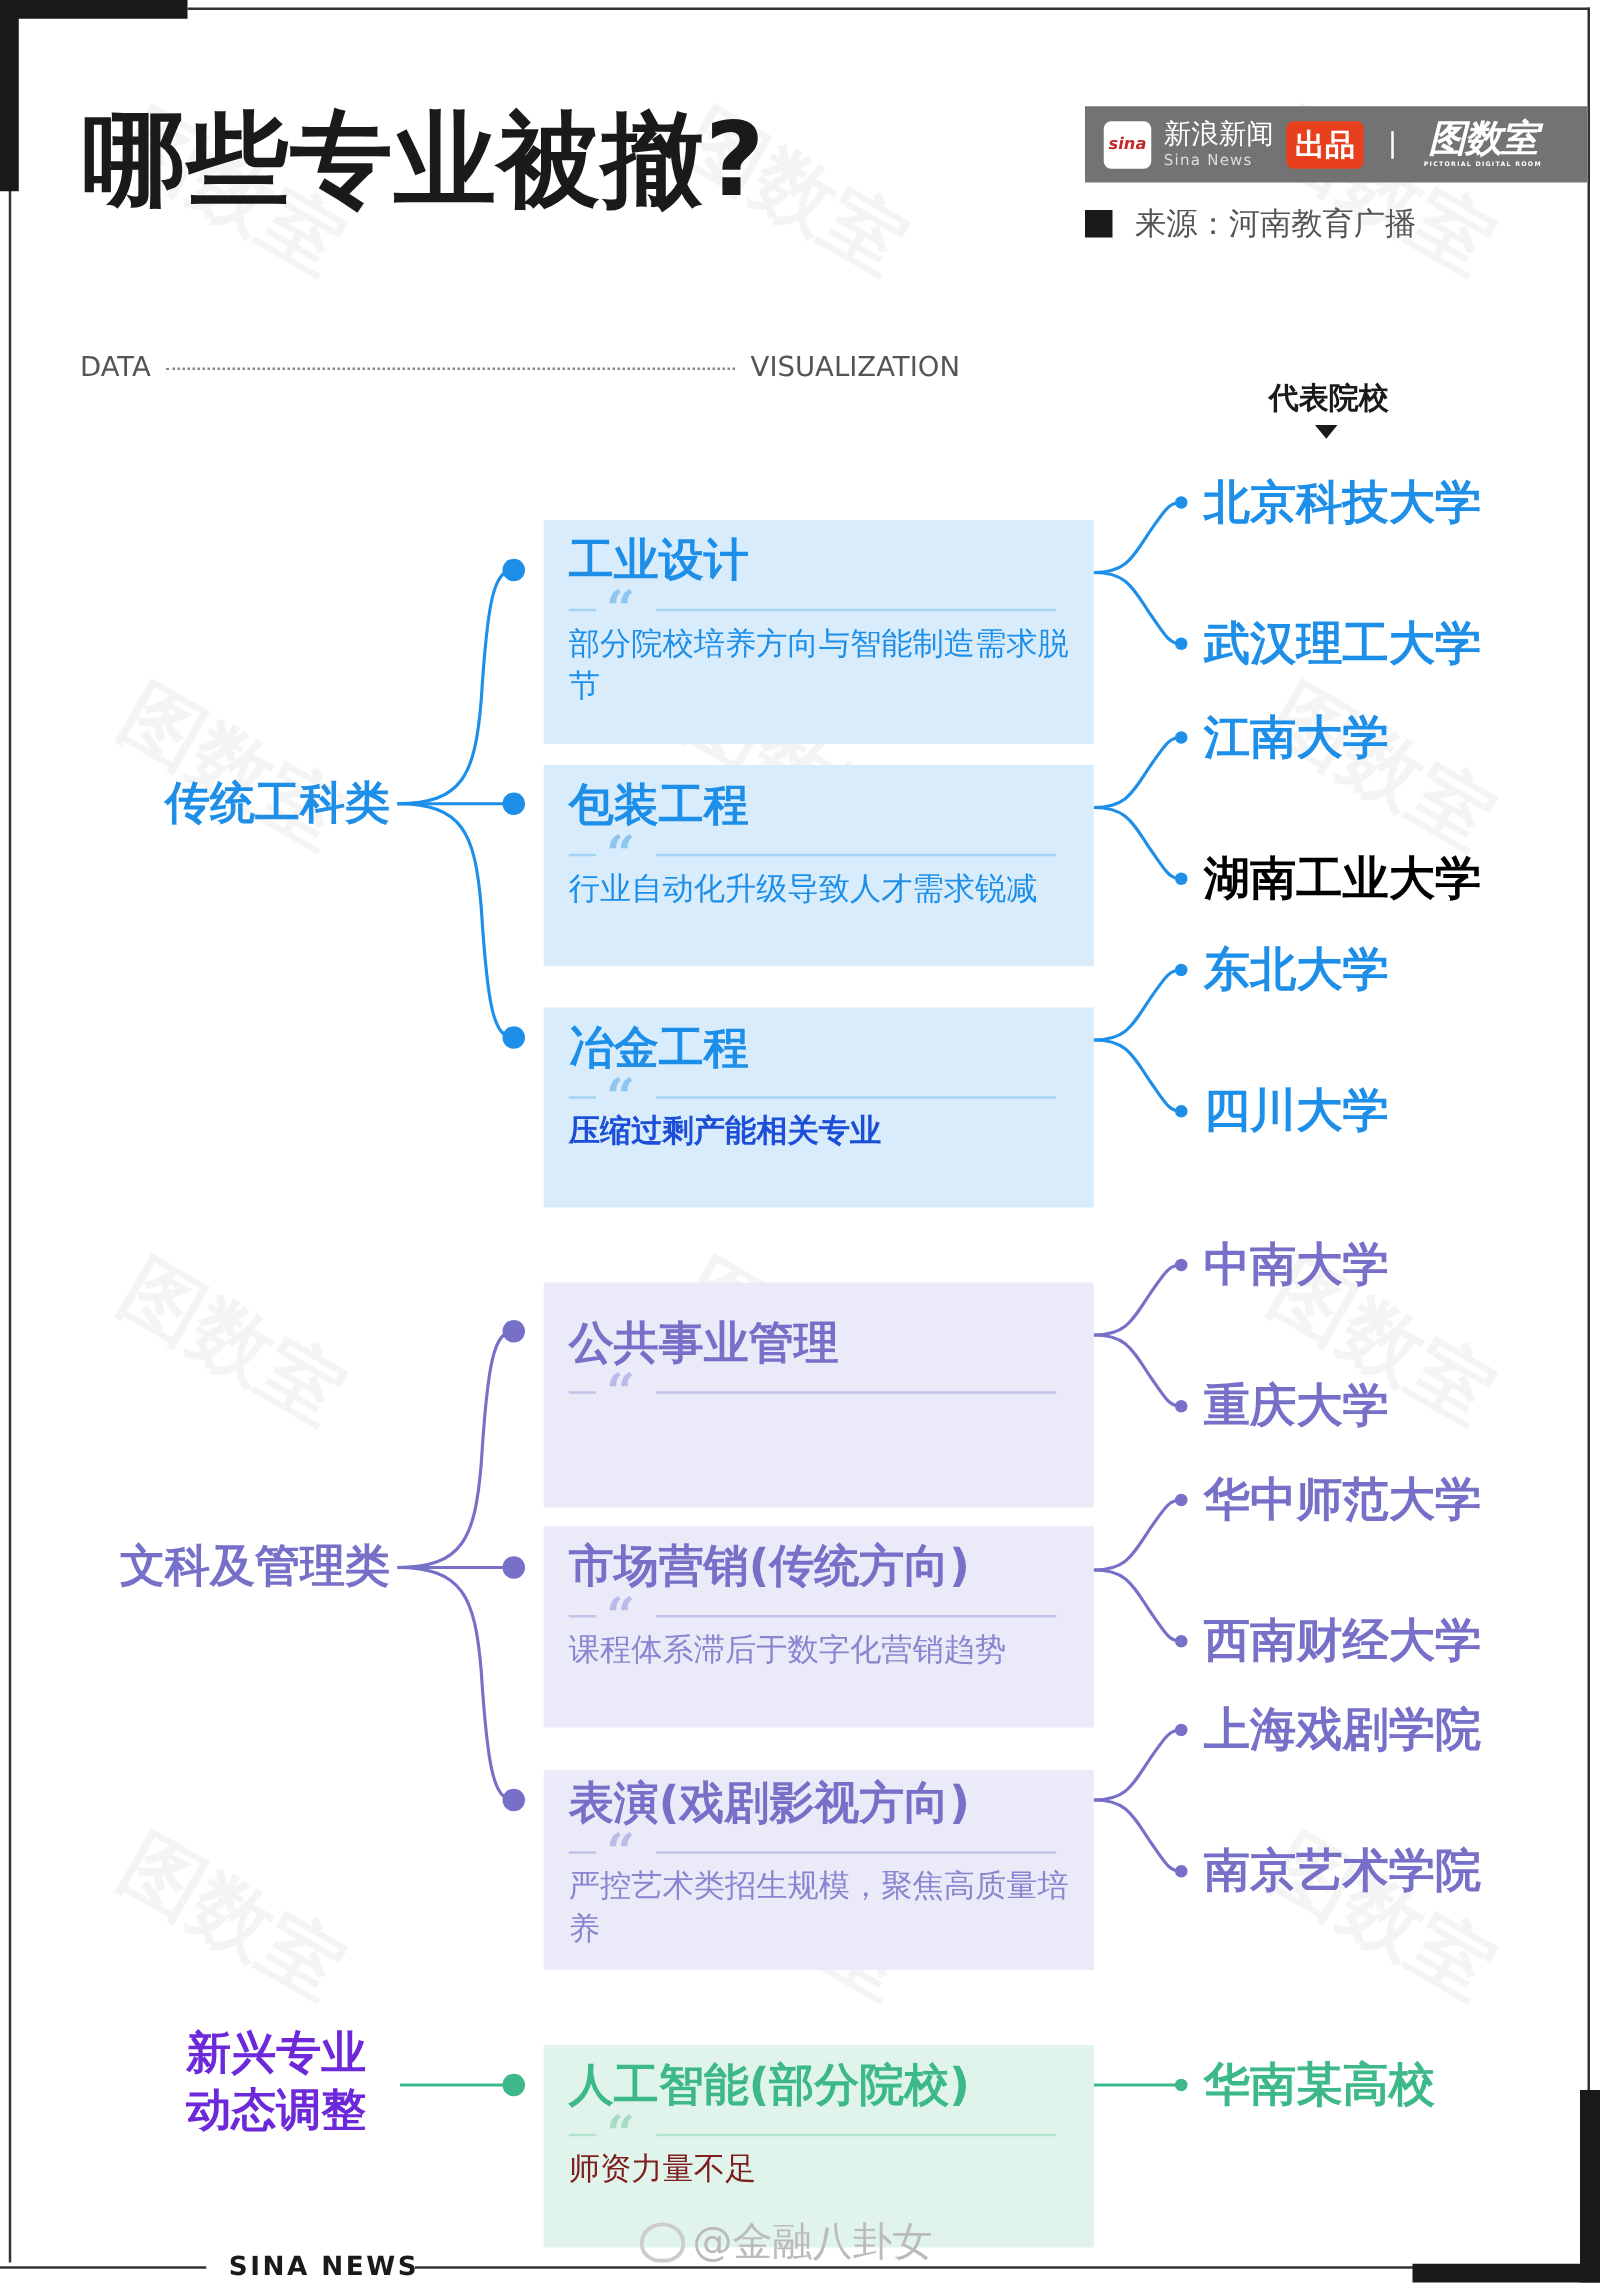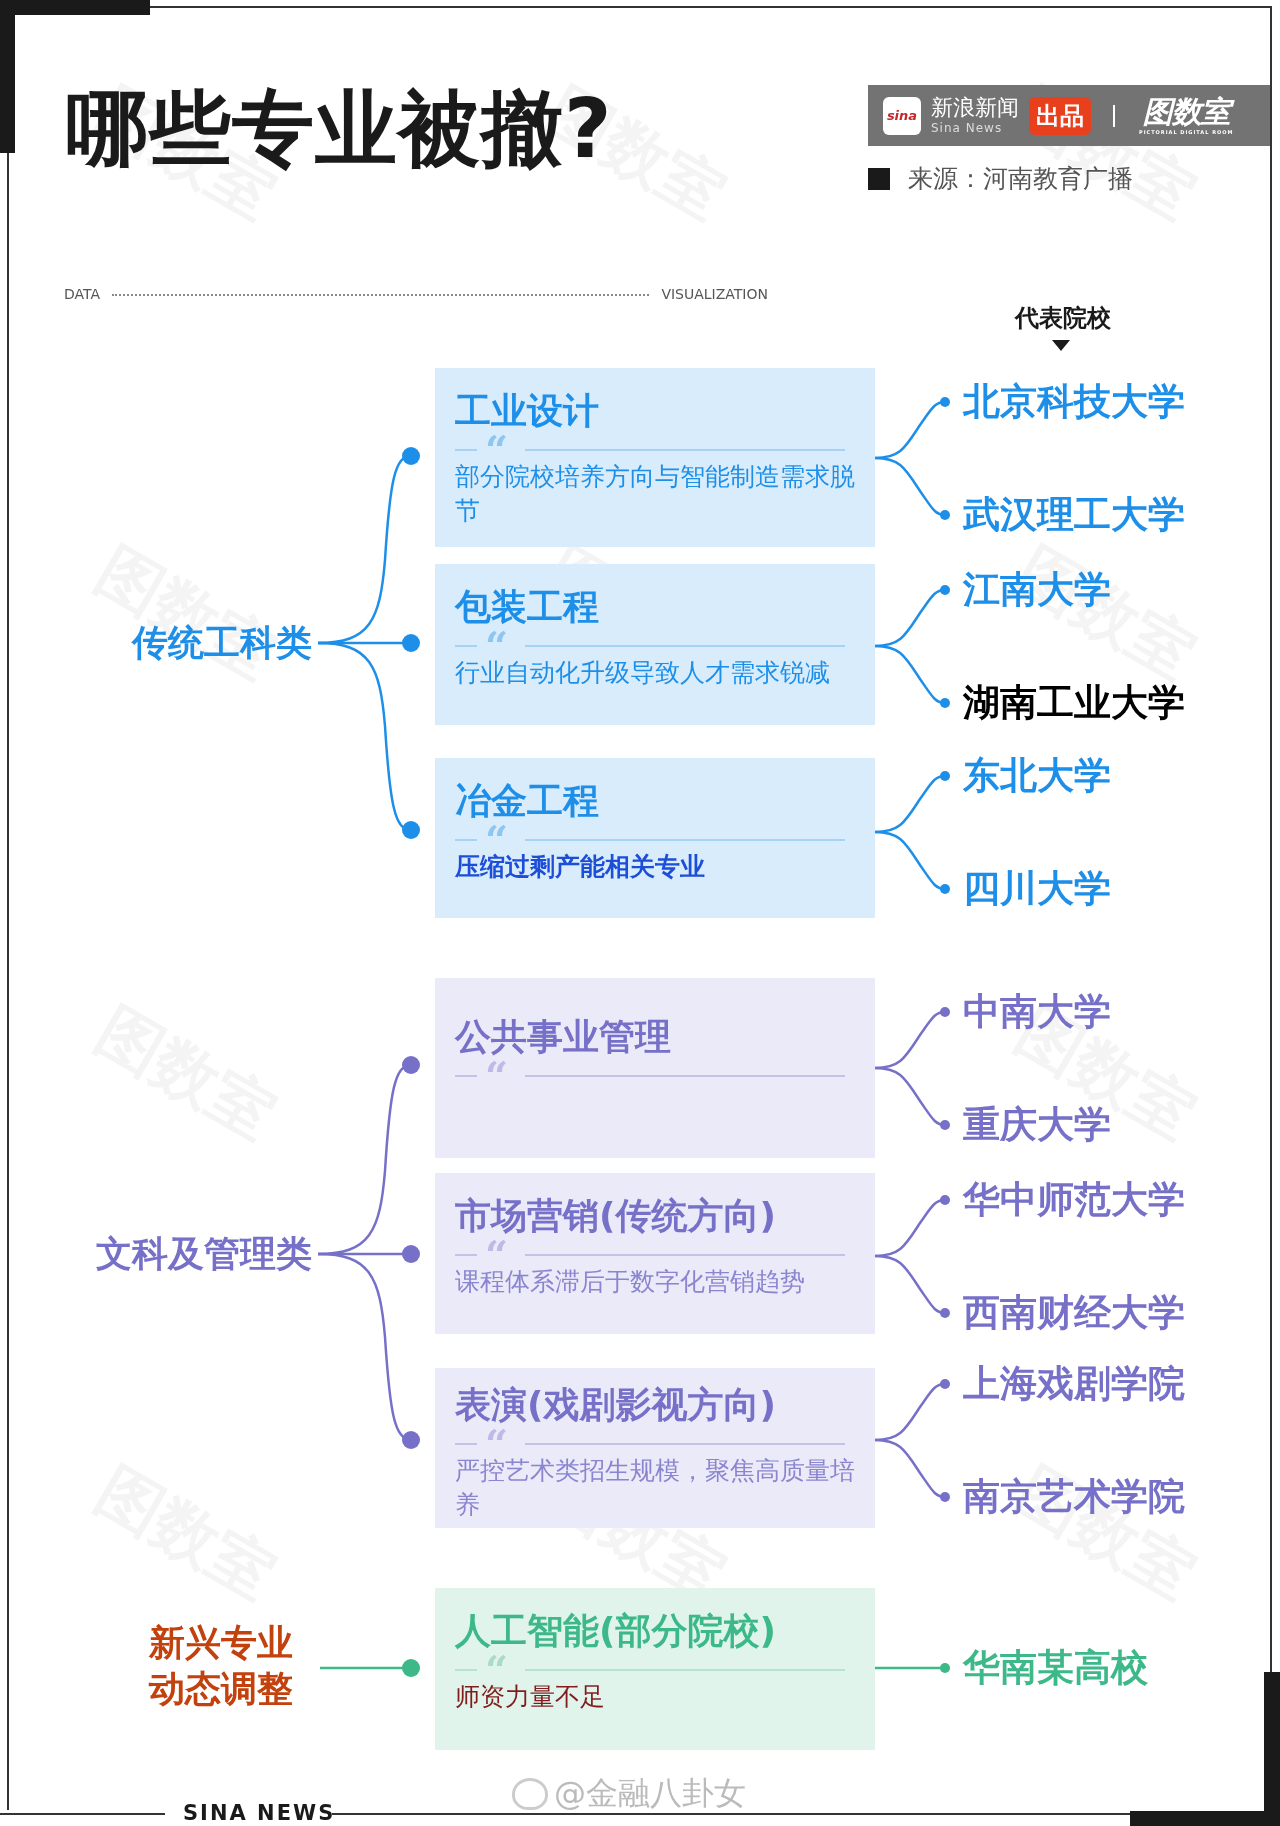--- a/index.html
+++ b/index.html
@@ -10,41 +10,41 @@
   .frame-right{left:1270px;top:6px;width:2px;height:1670px;background:#333;}
   .frame-left{left:7px;top:150px;width:2px;height:1660px;background:#333;}
   .frame-bottom-l{left:0;top:1813px;width:165px;height:2px;background:#333;}
   .frame-bottom-r{left:332px;top:1813px;width:800px;height:2px;background:#333;}
   .bracket-tl-h{left:0;top:0;width:150px;height:15px;background:#1a1a1a;}
   .bracket-tl-v{left:0;top:0;width:15px;height:153px;background:#1a1a1a;}
   .bracket-br-v{left:1264px;top:1672px;width:16px;height:154px;background:#1a1a1a;}
   .bracket-br-h{left:1130px;top:1811px;width:150px;height:15px;background:#1a1a1a;}
 
   .title{left:66px;top:82px;font-size:82px;font-weight:bold;line-height:94px;letter-spacing:1px;color:#1a1a1a;}
-  .dataline{left:64px;top:283px;width:704px;height:22px;font-size:14px;color:#555;display:flex;align-items:center;gap:12px;}
+  .dataline{left:64px;top:283px;width:704px;height:22px;font-size:22px;color:#555;display:flex;align-items:center;gap:12px;}
   .dataline .dots{flex:1;border-bottom:2px dotted #888;height:0;margin-top:2px;}
 
   .banner{left:868px;top:85px;width:402px;height:61px;background:#737373;display:flex;align-items:center;}
   .sina-logo{width:38px;height:38px;background:#fff;border-radius:6px;margin-left:15px;display:flex;align-items:center;justify-content:center;font-size:13px;font-weight:bold;color:#c5282b;font-style:italic;}
   .sina-name{margin-left:10px;color:#fff;display:flex;flex-direction:column;line-height:1;}
   .sina-name .zh{font-size:22px;}
   .sina-name .en{font-size:12px;color:#ddd;margin-top:3px;letter-spacing:1px;}
   .chupin{margin-left:10px;background:#e8401c;color:#fff;font-size:24px;font-weight:bold;border-radius:6px;padding:4px 7px;line-height:30px;}
   .sep{margin-left:22px;width:2px;height:22px;background:#fff;}
   .tsz{margin-left:24px;color:#fff;display:flex;flex-direction:column;align-items:center;line-height:1;}
   .tsz .zh{font-size:30px;font-weight:bold;font-style:italic;letter-spacing:-1px;}
   .tsz .en{font-size:5px;letter-spacing:1px;margin-top:3px;font-weight:bold;}
 
   .source{left:868px;top:162px;display:flex;align-items:center;font-size:25px;color:#555;}
   .source .sq{width:22px;height:22px;background:#1a1a1a;margin-right:18px;}
 
   .rep-label{left:1008px;top:302px;width:110px;text-align:center;font-size:24px;font-weight:bold;color:#1a1a1a;}
   .rep-tri{left:1052px;top:340px;width:0;height:0;border-left:9px solid transparent;border-right:9px solid transparent;border-top:11px solid #1a1a1a;}
 
-  .card{position:absolute;left:435px;width:440px;box-sizing:border-box;padding:14px 16px 0 20px;}
+  .card{position:absolute;left:435px;width:440px;box-sizing:border-box;padding:4px 16px 0 20px;margin-top:48px;}
   .card .name{font-size:36px;font-weight:bold;line-height:46px;margin-top:6px;}
   .card .qline{position:relative;height:22px;margin-top:4px;}
   .card .qline .l1{position:absolute;left:0;top:11px;width:22px;height:2px;}
   .card .qline .q{position:absolute;left:30px;top:-8px;font-size:40px;font-weight:bold;line-height:40px;font-family:"DejaVu Serif",serif;}
   .card .qline .l2{position:absolute;left:70px;right:14px;top:11px;height:2px;}
   .card .desc{font-size:25px;line-height:34px;margin-top:0;}
 
   .cat{position:absolute;font-weight:bold;font-size:36px;text-align:right;line-height:46px;}
   .school{position:absolute;left:963px;font-size:37px;font-weight:bold;line-height:46px;white-space:nowrap;}
   svg.lines{position:absolute;left:0;top:0;}
@@ -161,21 +161,21 @@
     <path d="M875 1668 L945 1668"></path>
   </g>
   <g fill="#3cb889">
     <circle cx="411" cy="1668" r="9"></circle>
     <circle cx="945" cy="1668" r="5"></circle>
   </g>
 </svg>
 
 <div class="cat" style="left:100px;top:620px;width:212px;color:#1e8fe8;">传统工科类</div>
 <div class="cat" style="left:60px;top:1231px;width:252px;color:#7670c8;">文科及管理类</div>
-<div class="cat" style="left:130px;top:1620px;width:182px;color:#c2410c;text-align:center;">
+<div class="cat" style="left:130px;top:1620px;width:182px;color:#6d28d9;text-align:center;">
   <div>新兴专业</div>
   <div>动态调整</div>
 </div>
 
 <div class="card" style="top:368px;height:179px;background:#d8ecfb;">
   <div class="name" style="color:#1e8fe8;">工业设计</div>
   <div class="qline">
     <span class="l1" style="background:#a6d2f3;"></span>
       <span class="q" style="color:#8cc6f1;">“</span>
       <span class="l2" style="background:#a6d2f3;"></span>

